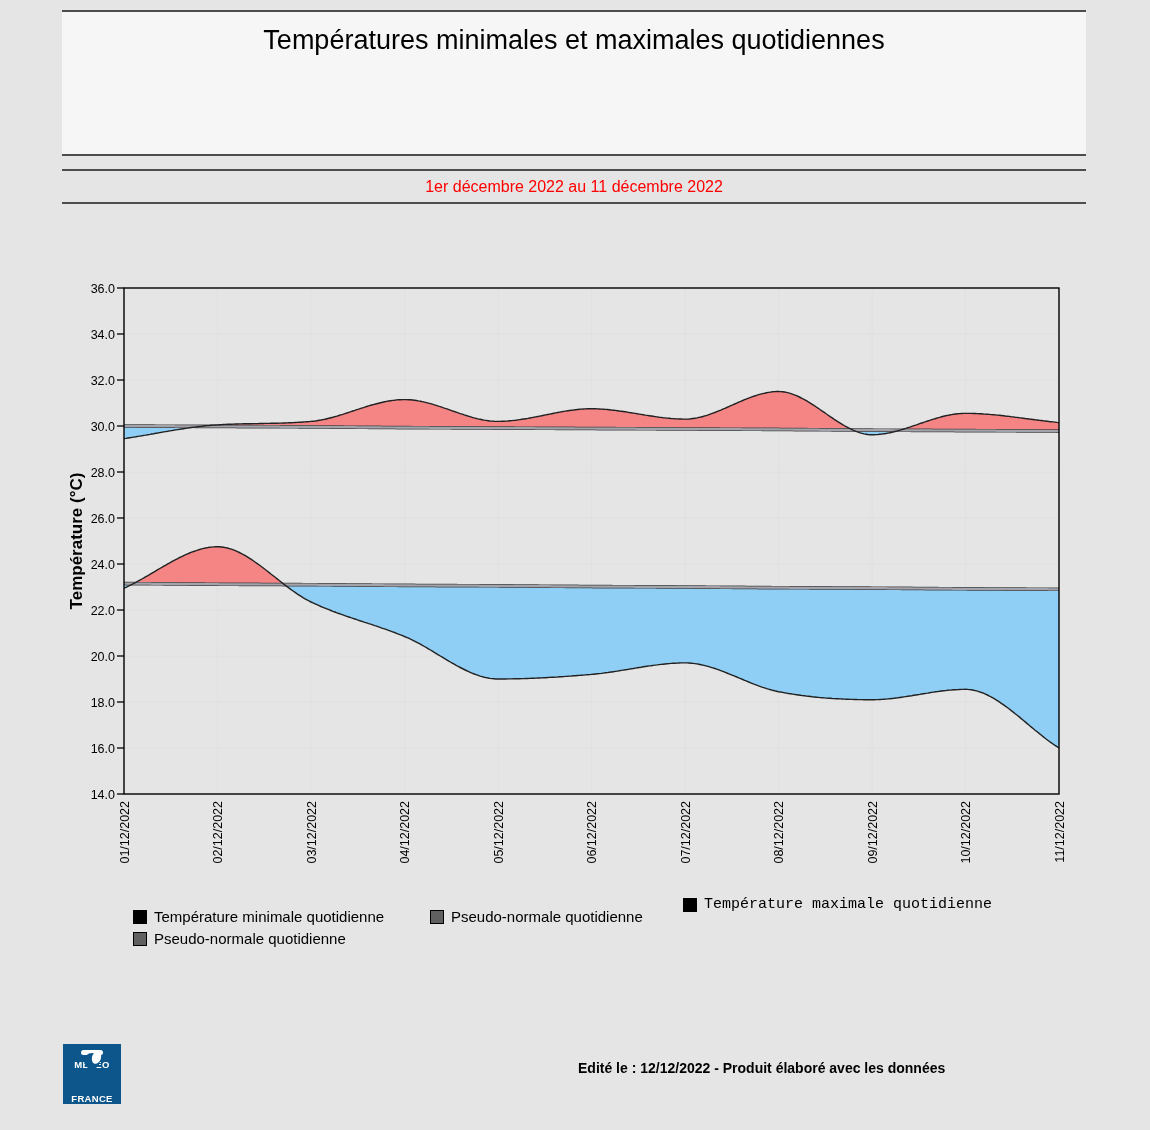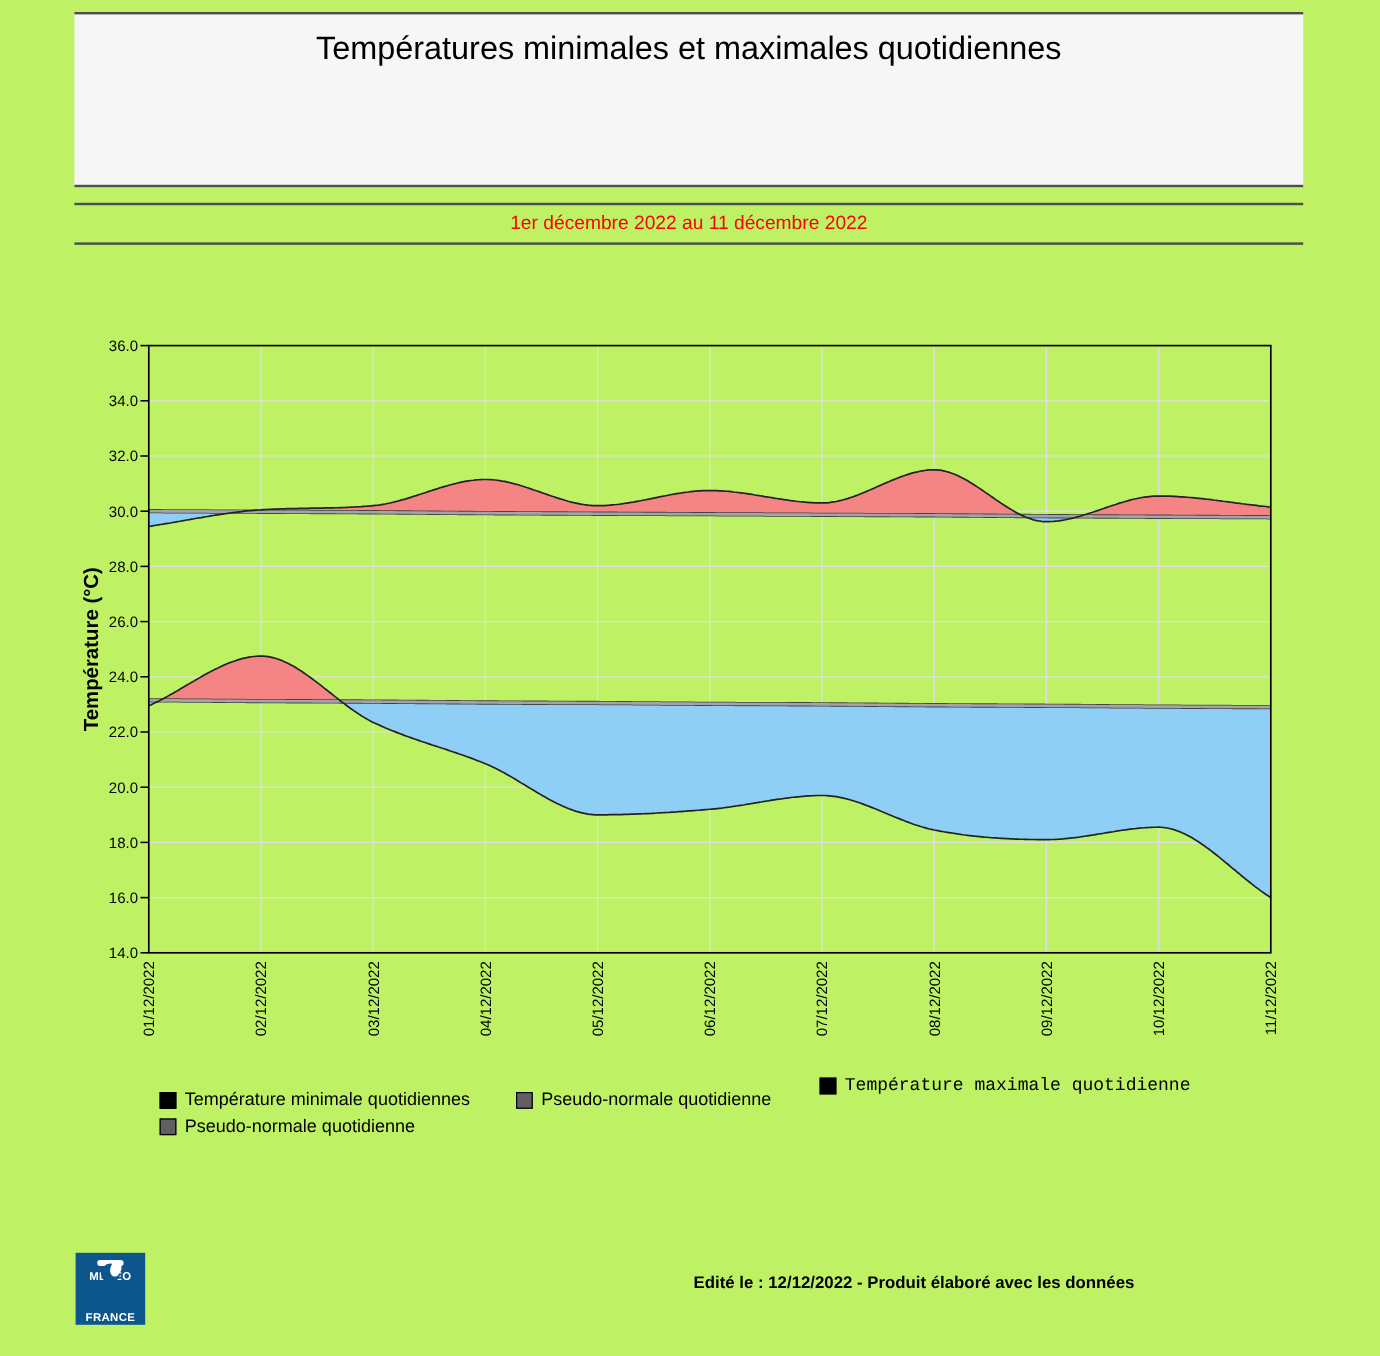--- a/index.html
+++ b/index.html
@@ -1,16 +1,16 @@
 <!DOCTYPE html>
 <html><head>
 <meta charset="utf-8">
 <style>
   html,body{margin:0;padding:0;background:#fff;}
-  .page{position:relative;width:1150px;height:1130px;background:#bef264;overflow:hidden;
+  .page{position:relative;width:1150px;height:1130px;background:#e5e5e5;overflow:hidden;
         font-family:"Liberation Sans",sans-serif;color:#000;}
 
   .header-box{position:absolute;left:62px;top:10px;width:1024px;height:142px;
               background:#f6f6f6;border-top:2px solid #4d4d4d;border-bottom:2px solid #4d4d4d;
               text-align:center;}
   .title{margin-top:13px;font-size:27px;line-height:31px;}
   .subtitle{margin-top:7px;font-size:25px;font-style:italic;}
 
   .period-box{position:absolute;left:62px;top:169px;width:1024px;height:31px;
               border-top:2px solid #4d4d4d;border-bottom:2px solid #4d4d4d;
@@ -142,21 +142,21 @@
           <text transform="translate(970.0,801) rotate(-90)" text-anchor="end" font-size="12.5">10/12/2022</text>
           <text transform="translate(1063.5,801) rotate(-90)" text-anchor="end" font-size="12.5">11/12/2022</text>
         </g>
         <text transform="translate(82,541) rotate(-90)" text-anchor="middle" font-size="17" font-weight="bold">Température (°C)</text>
       </svg>
     </div>
 
   <div id="legend" class="legend">
       <div class="legend-item" style="left: 133px; top: 908px;">
         <span class="legend-marker" style="background: rgb(0, 0, 0);"></span>
-        <span>Température minimale quotidiennes</span>
+        <span>Température minimale quotidienne</span>
       </div>
       <div class="legend-item" style="left: 430px; top: 908px;">
         <span class="legend-marker" style="background: rgb(96, 96, 96);"></span>
         <span>Pseudo-normale quotidienne</span>
       </div>
       <div class="legend-item" style="left: 683px; top: 896px; font-family: Liberation Mono, monospace;">
         <span class="legend-marker" style="background: rgb(0, 0, 0);"></span>
         <span>Température maximale quotidienne</span>
       </div>
       <div class="legend-item" style="left: 133px; top: 930px;">

